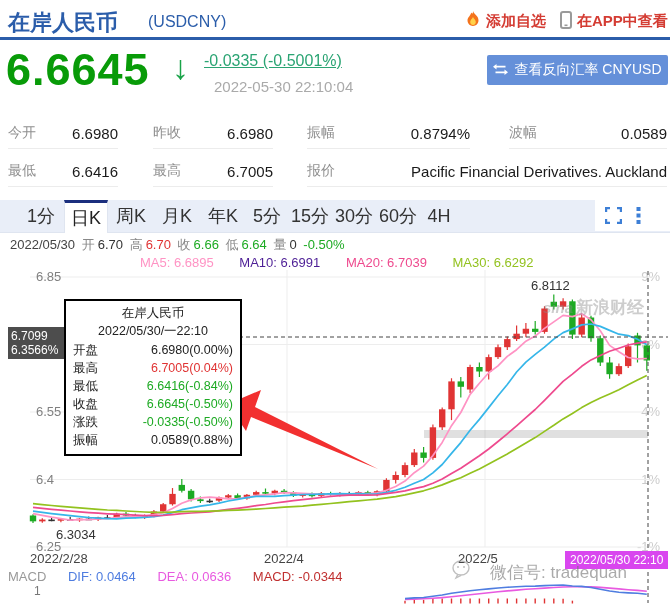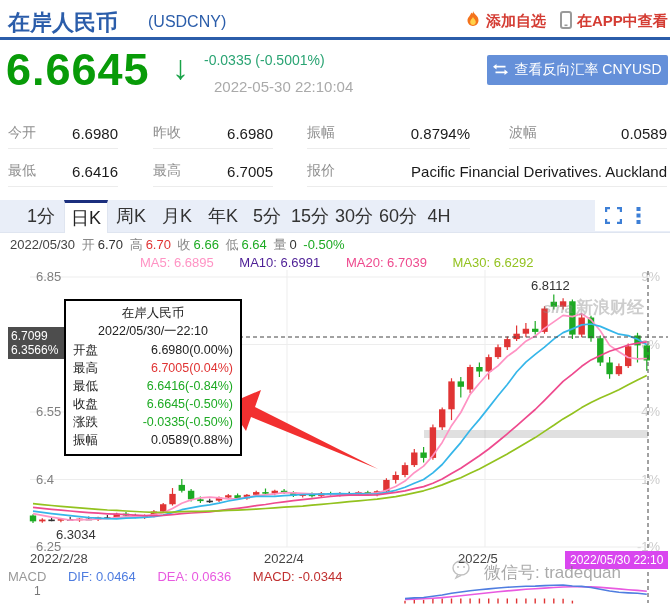--- a/index.html
+++ b/index.html
@@ -9,21 +9,21 @@
   
   .title{left:8px;top:8px;font-size:22px;font-weight:bold;color:#2b5daa;}
   .symbol{left:148px;top:13px;font-size:16px;color:#2b5daa;}
   .hdr-link{top:11px;font-size:15px;font-weight:bold;color:#d43c33;display:flex;align-items:center;gap:5px;cursor:pointer;}
   .link-add{left:465px;}
   .link-app{left:560px;}
   .hdr-rule{left:0;top:37px;width:670px;height:3px;background:#2b5daa;}
   
   .price{left:6px;top:44px;font-size:45px;font-weight:bold;color:#089b08;letter-spacing:1px;}
   .price-arrow{left:172px;top:48px;font-size:34px;font-weight:bold;color:#19a348;}
-  .chg{left:204px;top:52px;font-size:14px;color:#2aa473;}
+  .chg{left:204px;top:52px;font-size:16px;color:#2aa473;text-decoration:underline;}
   .stamp{left:214px;top:78px;font-size:15px;color:#aaa;}
   .rev-btn{left:487px;top:55px;width:181px;height:30px;background:#6590d9;color:#fff;font-size:14px;
            display:flex;align-items:center;justify-content:center;gap:6px;border-radius:2px;cursor:pointer;}
   
   .cell{display:flex;justify-content:space-between;align-items:center;height:30px;border-bottom:1px solid #ececec;}
   .cell .lb{font-size:14px;color:#8f8f8f;}
   .cell .vl{font-size:15px;color:#1a1a1a;}
   .c11{left:8px;top:118px;width:110px;}  .c12{left:153px;top:118px;width:120px;gap:28px;}
   .c13{left:307px;top:118px;width:163px;} .c14{left:509px;top:118px;width:158px;}
   .c21{left:8px;top:156px;width:110px;}  .c22{left:153px;top:156px;width:120px;}
@@ -46,21 +46,21 @@
   .rlab{font-size:13px;color:#cbcbcb;width:34px;text-align:right;}
   .anno{font-size:13px;color:#333;}
   .xlab{font-size:13px;color:#444;}
   .cross-box{left:8px;top:327px;width:52px;background:#4d4d4d;color:#fff;font-size:12px;
              padding:2px 3px;line-height:14px;z-index:4;}
   .time-box{left:565px;top:551px;background:#d946ef;color:#fff;font-size:12px;padding:2px 5px;z-index:4;}
   .sina-wm{left:543px;top:296px;z-index:3;opacity:.42;color:#8a8a8a;font-size:17px;font-weight:bold;
            display:flex;align-items:center;gap:3px;}
   .sina-wm .s{font-style:italic;font-size:15px;}
   .wechat-wm{left:452px;top:560px;z-index:5;opacity:.62;color:#777;font-size:17px;
-             display:flex;align-items:center;gap:10px;}
+             display:flex;align-items:center;gap:16px;}
   .macdbar{left:8px;top:569px;font-size:13px;white-space:nowrap;z-index:3;}
   .macdbar span{margin-right:18px;}
   .macd-scale{left:34px;top:584px;font-size:12px;color:#777;z-index:3;}
   
   .tooltip{left:64px;top:299px;width:160px;background:#fff;border:2px solid #000;z-index:6;
            font-size:12.5px;color:#222;padding:3px 7px 5px 7px;}
   .tooltip .tt-title{text-align:center;line-height:18px;}
   .tooltip .tt-date{text-align:center;line-height:19px;}
   .tt-row{display:flex;justify-content:space-between;line-height:18px;}
   svg.chart{left:0;top:0;z-index:2;}

